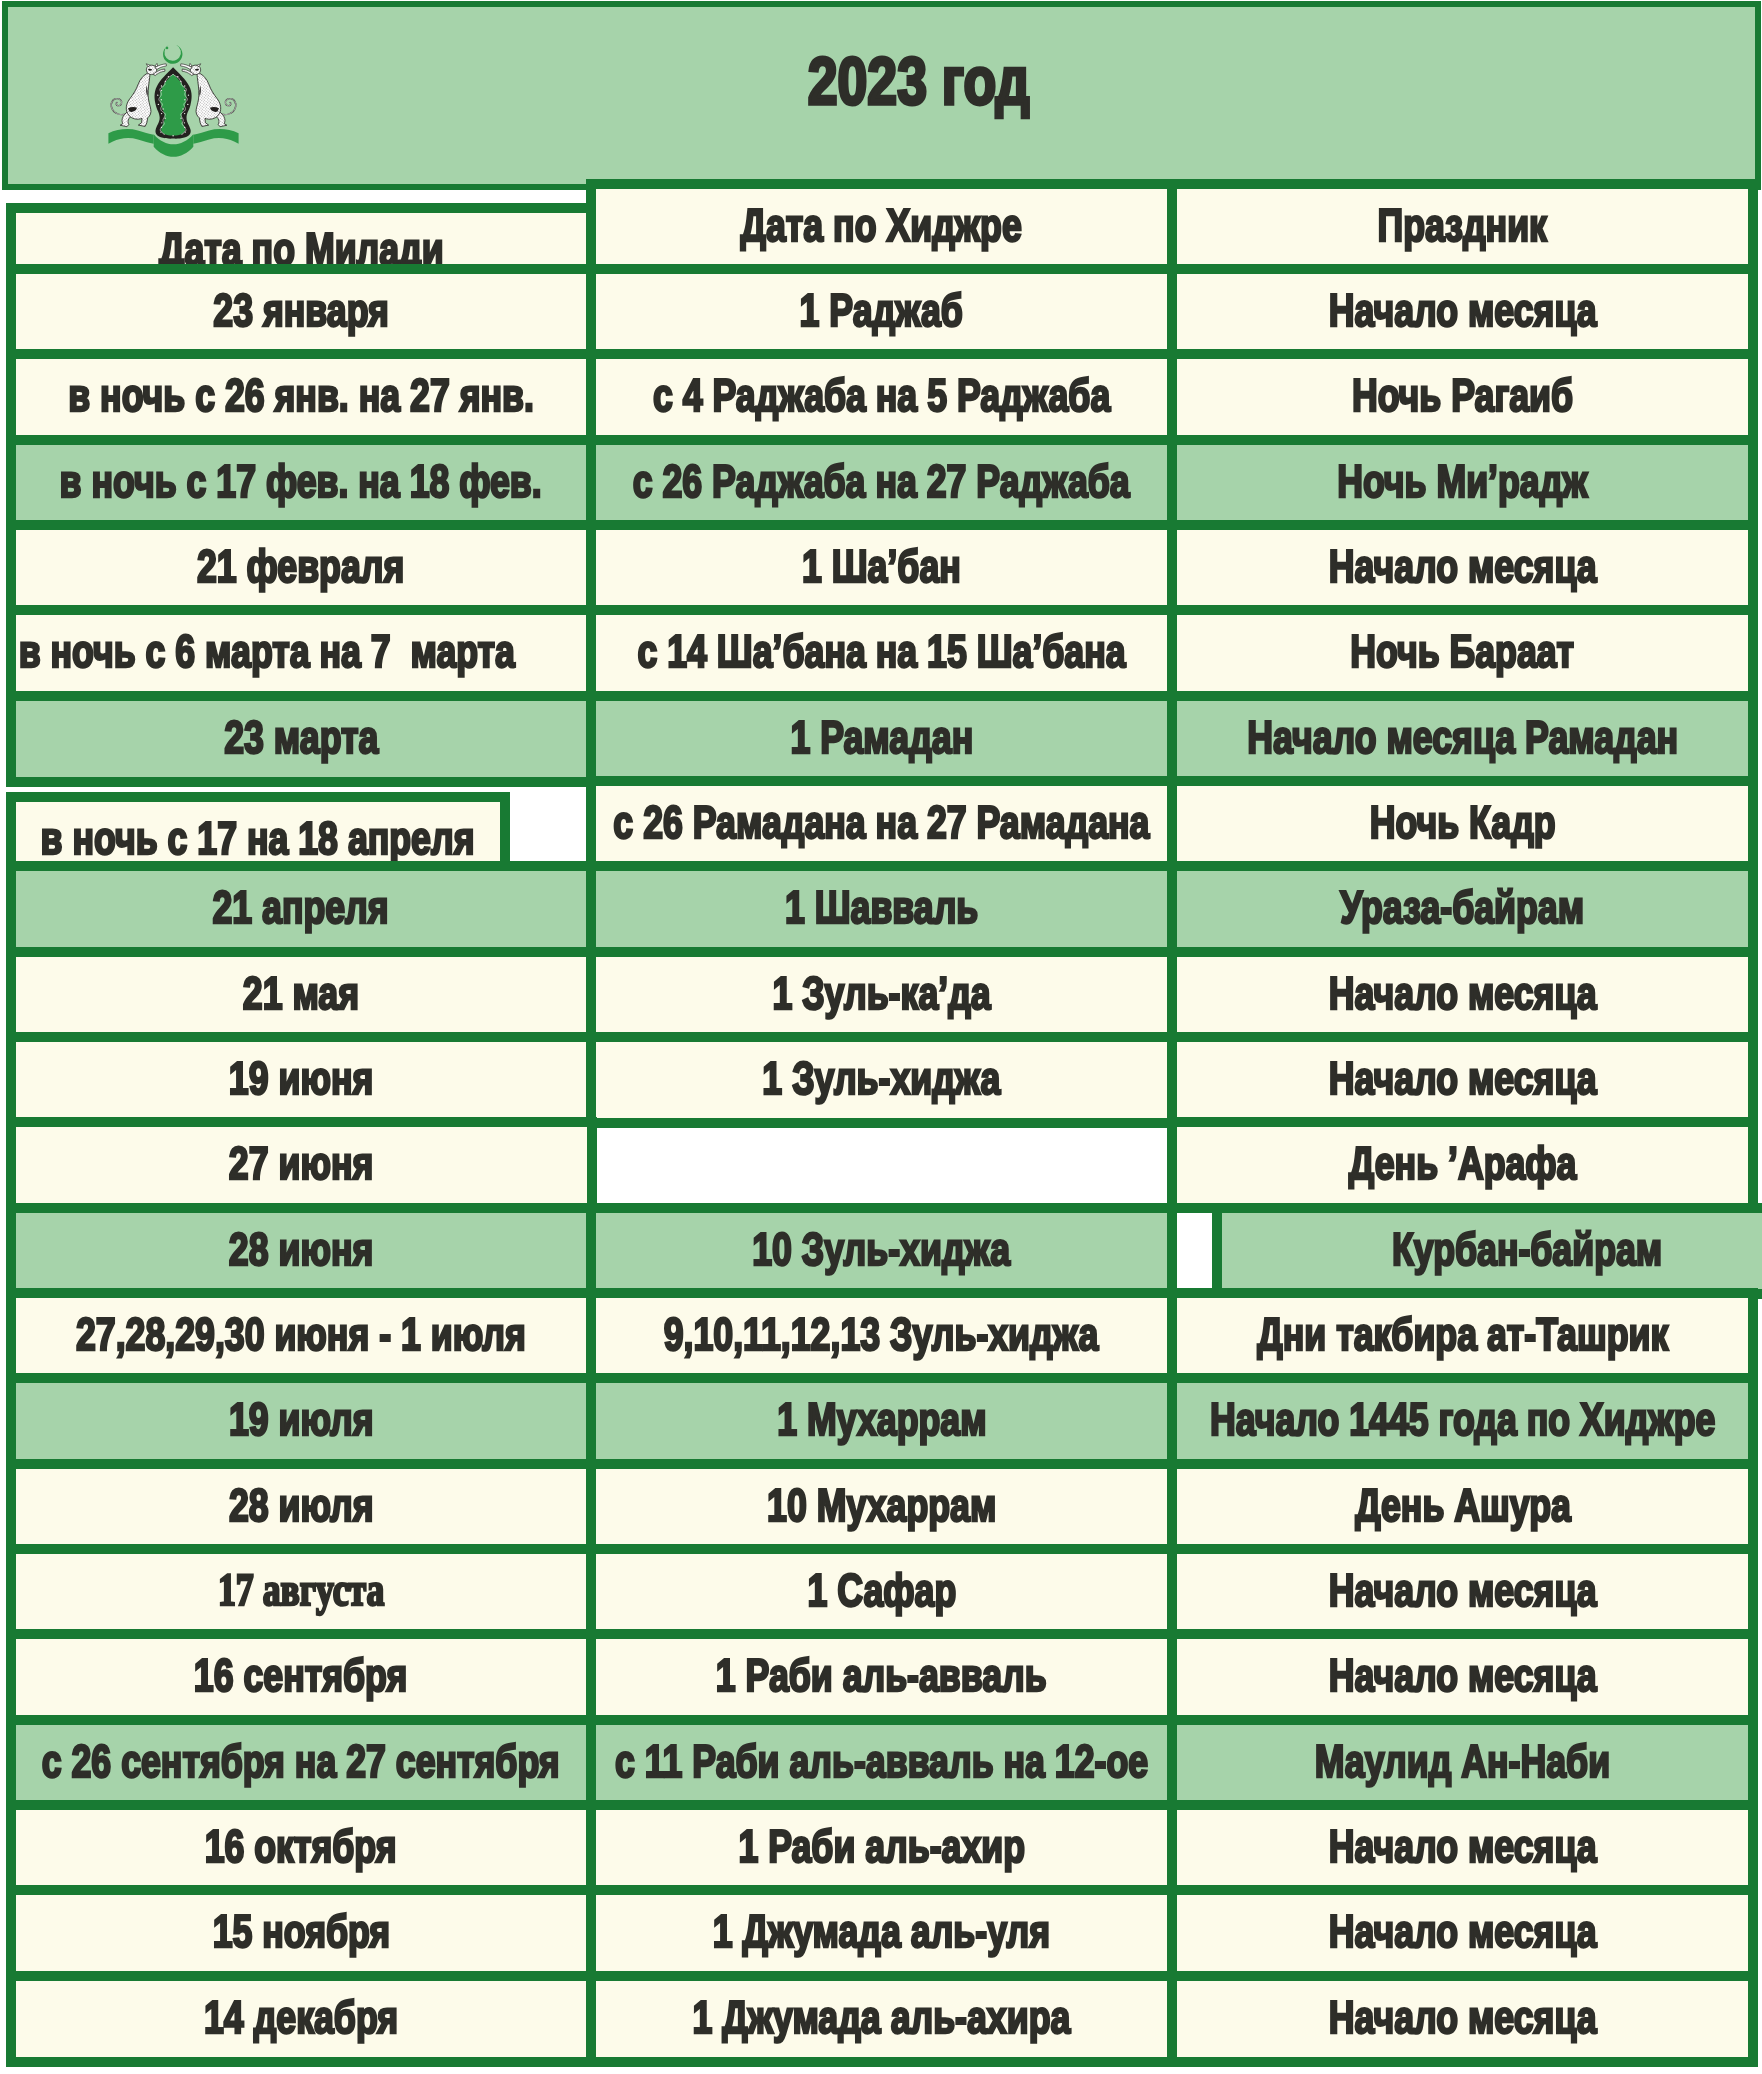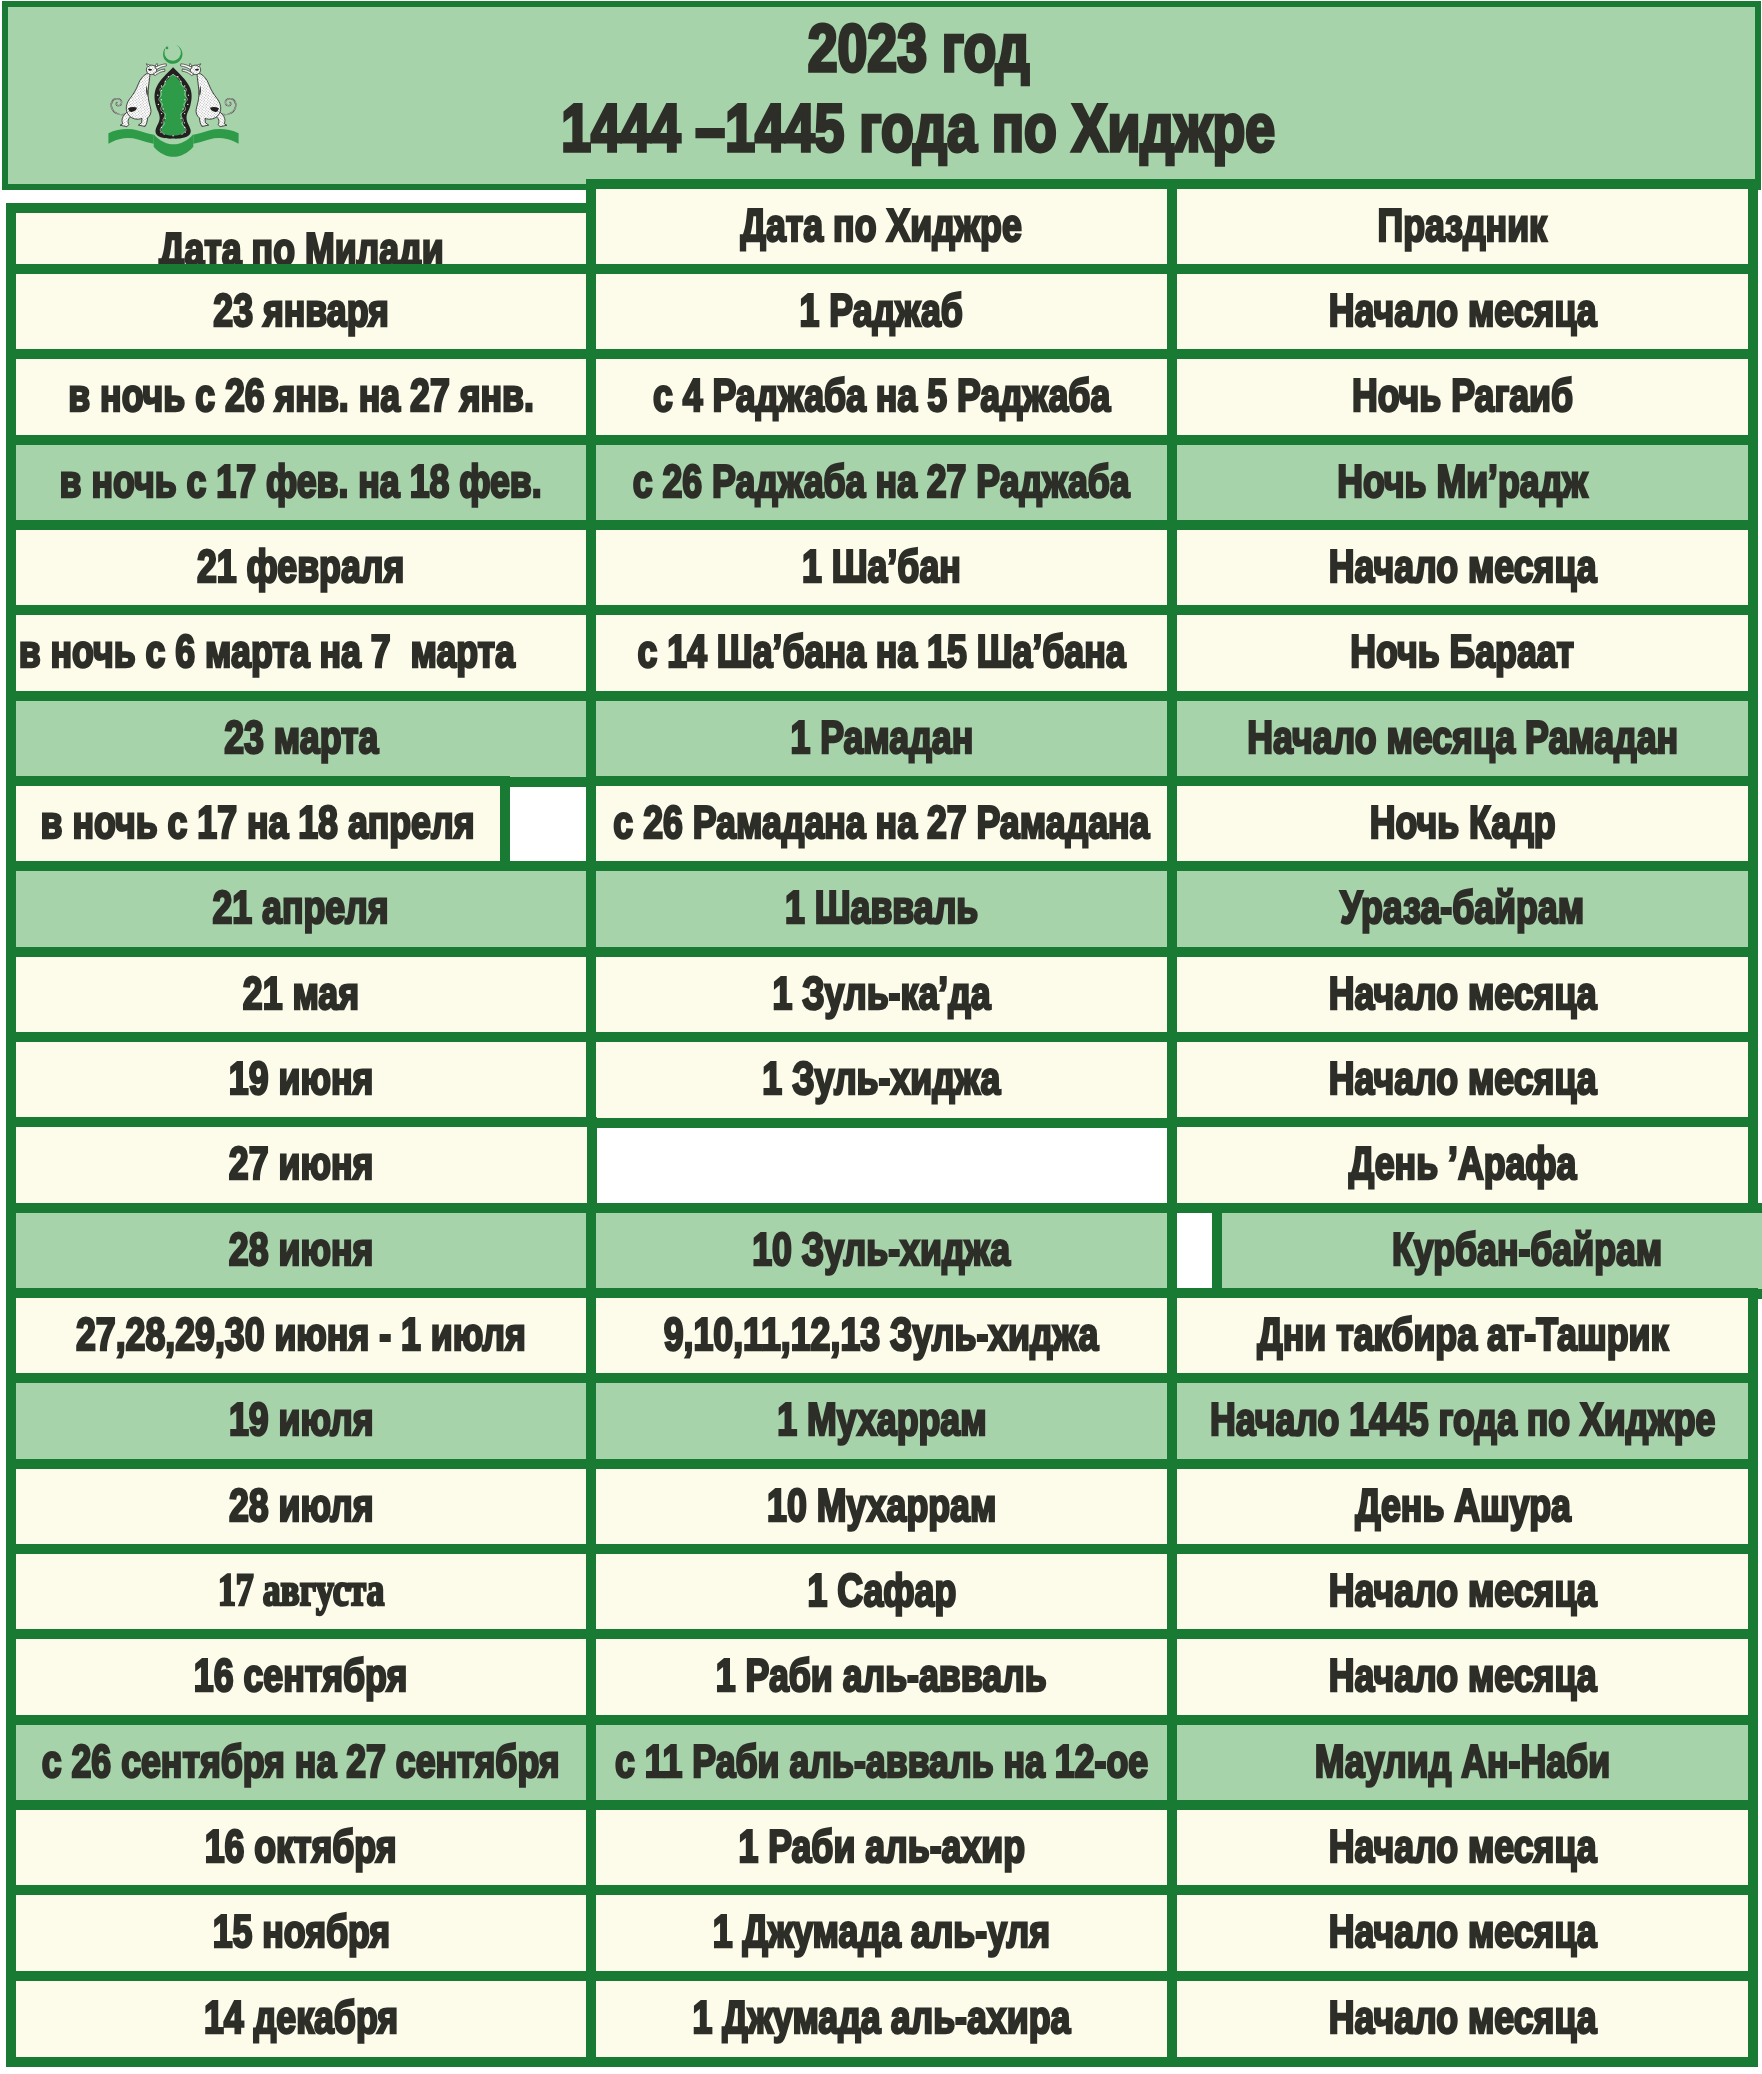--- a/index.html
+++ b/index.html
@@ -131,21 +131,20 @@
           </g>
 <g fill="#2e9b48">
 <path d="M0.5,110C12,104.8 25,103.4 37,106.6C44,108.5 51,111 56.5,111.8L56.5,123C51,122.1 44,119.5 37,117.6C26,114.6 15,115.8 6,120.2L0.5,123Z"></path>
 <path d="M161.5,110C150,104.8 137,103.4 125,106.6C118,108.5 111,111 105.5,111.8L105.5,123C111,122.1 118,119.5 125,117.6C136,114.6 147,115.8 156,120.2L161.5,123Z"></path>
 <path d="M56.5,111.2C64,119.8 72.5,123.6 81,123.6C89.5,123.6 98,119.8 105.5,111.2L105.5,126.8C98,135.4 89.5,139.2 81,139.2C72.5,139.2 64,135.4 56.5,126.8Z"></path>
 </g>
 </svg>
 </div>
     <div class="titles">
       <div class="ttl ttl1"><span class="sq">2023 год</span></div>
-      <div class="ttl ttl2"><span class="sq">1444 –1445 года по Хиджре</span></div>
     </div>
   </div>
   <div class="tbl" id="tbl">
       <div class="row" style="top: 179px;">
         <div class="cell cream" style="left: 5.5px; width: 591px; margin-top: 24px;">
           <span class="txt">Дата по Милади</span>
         </div>
         <div class="cell cream" style="left: 586px; width: 591px;">
           <span class="txt">Дата по Хиджре</span>
         </div>
@@ -213,21 +212,21 @@
           <span class="txt">23 марта</span>
         </div>
         <div class="cell green" style="left: 586px; width: 591px;">
           <span class="txt">1 Рамадан</span>
         </div>
         <div class="cell green" style="left: 1167px; width: 591px;">
           <span class="txt">Начало месяца Рамадан</span>
         </div>
       </div>
       <div class="row" style="top: 776px;">
-        <div class="cell cream" style="left: 5.5px; width: 504px;">
+        <div class="cell cream" style="left: 5.5px; width: 504px; margin-top: 16px;">
           <span class="txt">в ночь с 17 на 18 апреля</span>
         </div>
         <div class="cell cream" style="left: 586px; width: 591px;">
           <span class="txt">с 26 Рамадана на 27 Рамадана</span>
         </div>
         <div class="cell cream" style="left: 1167px; width: 591px;">
           <span class="txt">Ночь Кадр</span>
         </div>
       </div>
       <div class="row" style="top: 861px;">

